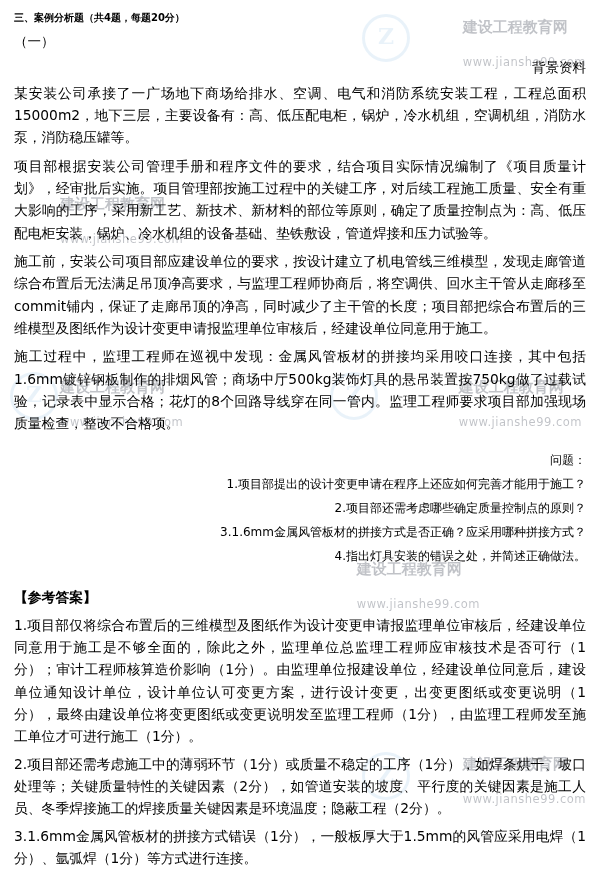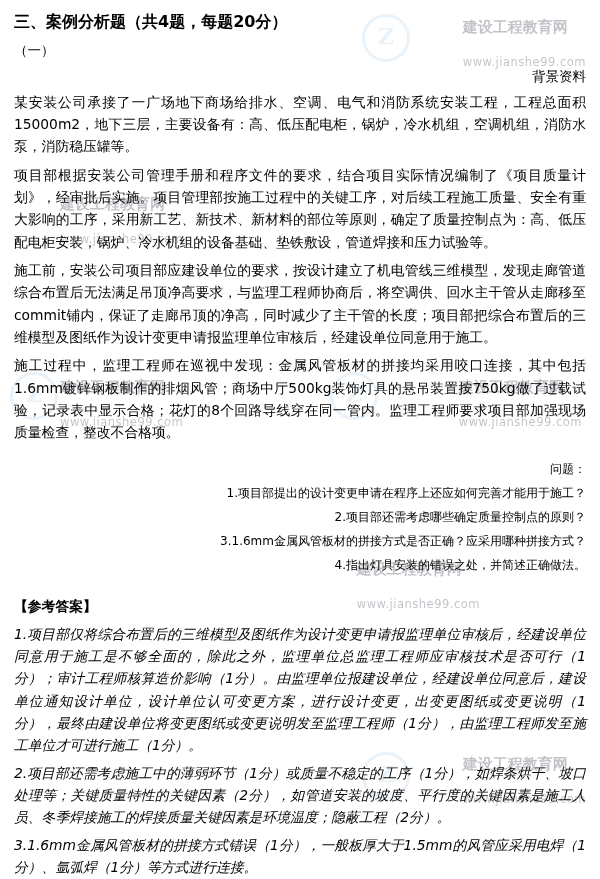--- a/index.html
+++ b/index.html
@@ -17,21 +17,21 @@
   }
   .page {
     position: relative;
     width: 600px;
     min-height: 879px;
     padding: 8px 14px 10px 14px;
     box-sizing: border-box;
     z-index: 2;
   }
   .title {
-    font-size: 16px;
+    font-size: 10px;
     font-weight: bold;
     letter-spacing: 0px;
     margin: 2px 0 6px 0;
     line-height: 1.5;
   }
   .subtitle {
     font-size: 13.5px;
     margin: 0 0 6px 0;
     line-height: 1.5;
   }
@@ -62,21 +62,20 @@
     font-weight: bold;
     margin: 4px 0 6px 0;
     line-height: 1.6;
   }
   .answers p {
     font-size: 13.8px;
     line-height: 1.62;
     margin: 0 0 5px 0;
     text-align: justify;
     text-justify: inter-ideograph;
-    font-style: italic;
   }
   
   .wm-layer {
     position: absolute;
     inset: 0;
     z-index: 1;
     pointer-events: none;
     overflow: hidden;
   }
   .wm {

